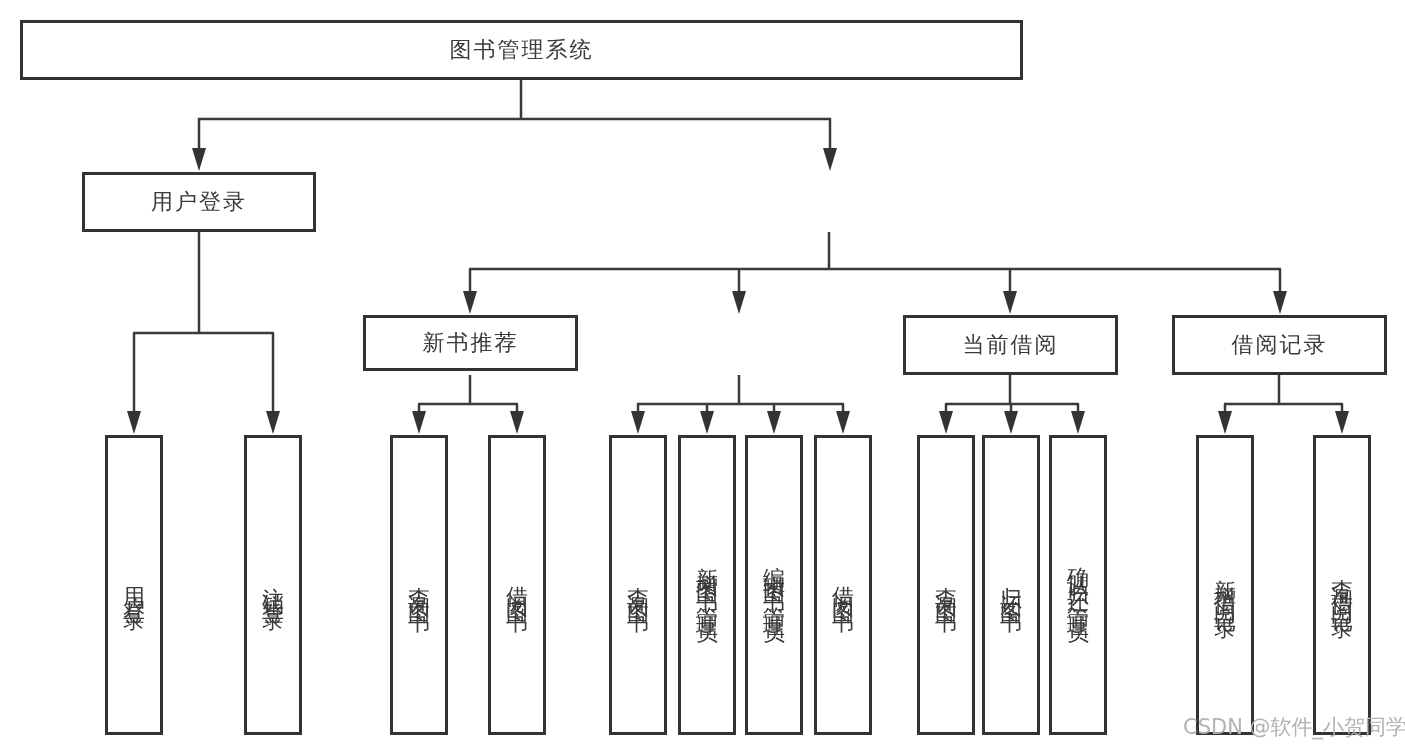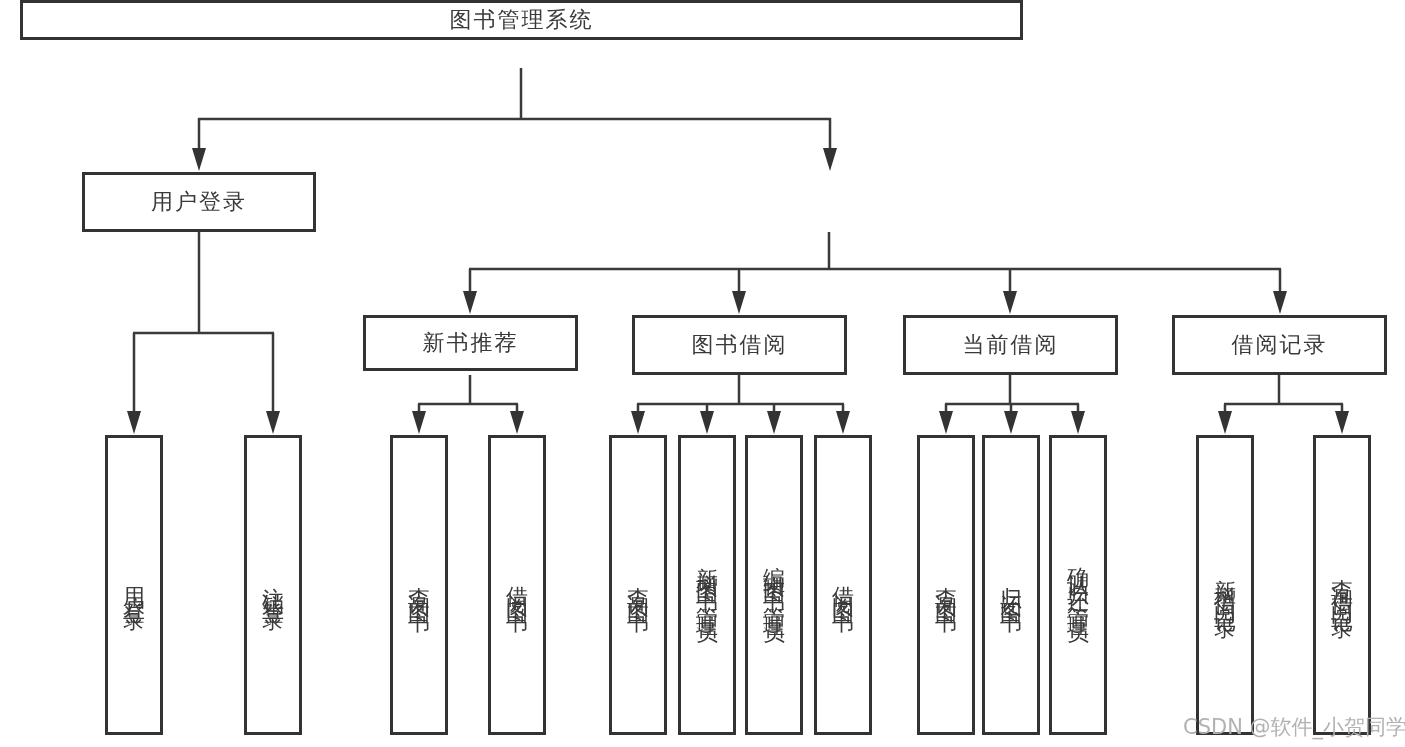--- a/index.html
+++ b/index.html
@@ -83,33 +83,30 @@
       <polygon points="767,411 781,411 774,434"></polygon>
       <polygon points="836,411 850,411 843,434"></polygon>
       <polygon points="939,411 953,411 946,434"></polygon>
       <polygon points="1004,411 1018,411 1011,434"></polygon>
       <polygon points="1071,411 1085,411 1078,434"></polygon>
       <polygon points="1218,411 1232,411 1225,434"></polygon>
       <polygon points="1335,411 1349,411 1342,434"></polygon>
     </g>
   </svg>
 
-  <div class="box" style="left:20px;top:0;width:1003px;height:40px;">
+  <div class="box" style="left:20px;top:20px;width:1003px;height:60px;">
     <span class="hlabel">图书管理系统</span>
   </div>
 
   <div class="box" style="left:82px;top:172px;width:234px;height:60px;">
     <span class="hlabel">用户登录</span>
   </div>
 
   <div class="box" style="left:363px;top:315px;width:215px;height:56px;">
     <span class="hlabel">新书推荐</span>
-  </div>
-  <div class="box" style="left:632px;top:315px;width:215px;height:60px;">
-    <span class="hlabel">图书借阅</span>
   </div>
   <div class="box" style="left:903px;top:315px;width:215px;height:60px;">
     <span class="hlabel">当前借阅</span>
   </div>
   <div class="box" style="left:1172px;top:315px;width:215px;height:60px;">
     <span class="hlabel">借阅记录</span>
   </div>
 
   <div class="box leaf" style="left:105px;top:435px;width:58px;height:300px;">
     <span class="vlabel">用户登录</span>

